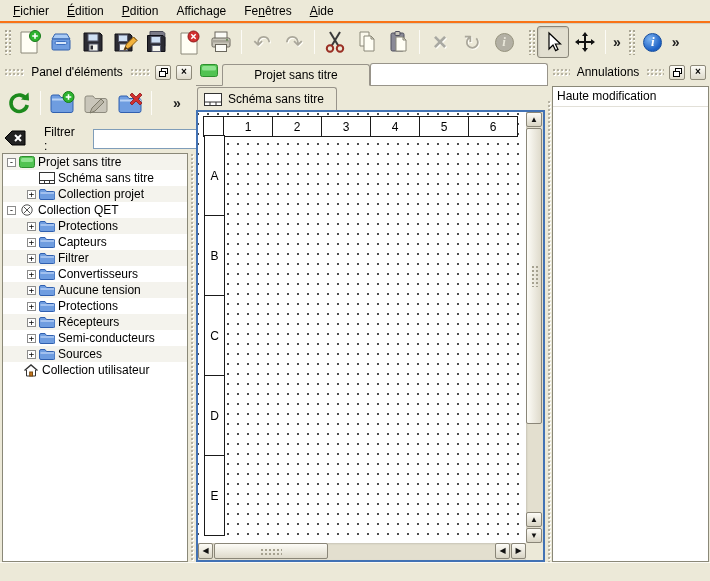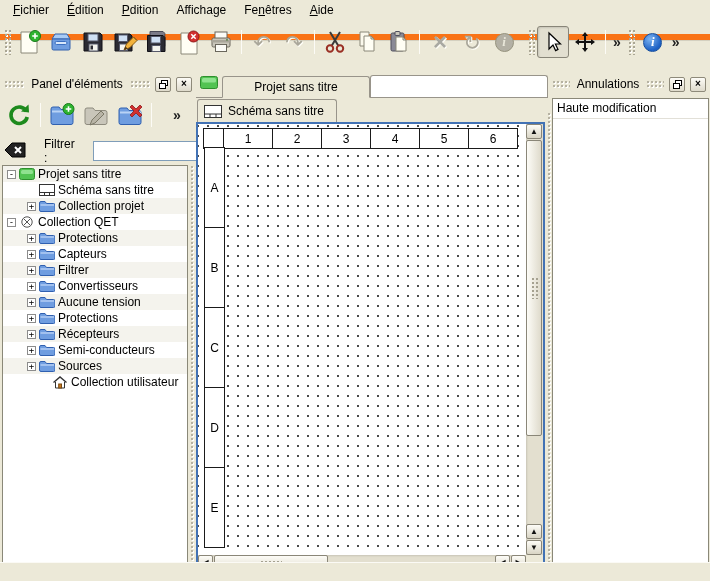--- a/index.html
+++ b/index.html
@@ -2,23 +2,23 @@
 <html><head>
 <meta charset="utf-8">
 <style>
   * { margin:0; padding:0; box-sizing:border-box; }
   html,body { width:710px; height:581px; }
   body { font-family:"Liberation Sans", sans-serif; font-size:12px; color:#000; }
   #app { position:relative; width:710px; height:581px; background:#ece9d8; overflow:hidden; }
   .u { text-decoration:underline; }
 
   
-  #menubar { position:absolute; left:0; top:0; width:710px; height:40px;
-    display:flex; padding-left:4px; background:#ece9d8;
-    border-bottom:6px solid #f97316; box-shadow:0 1px 0 #d4d0c0; }
+  #menubar { position:absolute; left:0; top:0; width:710px; height:23px;
+    display:flex; align-items:center; padding-left:4px; background:#ece9d8;
+    border-bottom:2px solid #f97316; box-shadow:0 1px 0 #d4d0c0; }
   .menu-item { padding:3px 9px; cursor:default; }
 
   
   #toolbar { position:absolute; left:0; top:24px; width:710px; height:36px;
     display:flex; align-items:center; padding-left:2px; }
   .handle { width:7px; height:26px; margin:0 2px;
     background-image:radial-gradient(#aaa694 32%, transparent 36%), radial-gradient(#fff 32%, transparent 36%);
     background-size:4px 4px; background-position:0 0,1px 1px; }
   .tsep { width:1px; height:24px; background:#b4b0a0; border-right:1px solid #fcfbf6; margin:0 4px; }
   .tb-btn { width:32px; height:32px; display:flex; align-items:center; justify-content:center;
@@ -28,21 +28,21 @@
   .glyph-gray { color:#aaa79a; font-size:21px; line-height:1; text-shadow:1px 1px 0 #fffef8; }
   .glyph-x { color:#a9a9a2; font-size:24px; font-weight:bold; line-height:1; text-shadow:1px 1px 0 #fffef8; }
   .chev { font-size:14px; font-weight:bold; color:#222; padding:0 3px; }
   .info-circ { width:19px; height:19px; border-radius:50%; display:flex; align-items:center;
     justify-content:center; color:#fff; font-family:"Liberation Serif",serif; font-weight:bold;
     font-size:13px; font-style:italic; }
   .info-gray { background:#b3b0a4; border:1px solid #97947f; color:#e9e7da; }
   .info-blue { background:radial-gradient(circle at 35% 30%, #7db4f2, #1c60c4 70%); border:1px solid #164e9e; }
 
   
-  #content { position:absolute; left:0; top:72px; width:632px; height:502px; }
+  #content { position:absolute; left:0; top:60px; width:632px; height:502px; }
 
   
   #left-dock { position:absolute; left:0; top:0; width:196px; height:502px; }
   .dock-titlebar { position:absolute; left:4px; right:4px; top:4px; height:16px;
     display:flex; align-items:center; gap:5px; }
   .dock-tex { flex:1; height:8px;
     background-image:radial-gradient(#b6b2a2 32%, transparent 36%), radial-gradient(#fff 32%, transparent 36%);
     background-size:4px 4px; background-position:0 0,1px 1px; }
   .dock-title { padding:0 2px; white-space:nowrap; }
   .dock-btn { width:16px; height:15px; border:1px solid #8e8a7a; border-radius:2px;
@@ -463,21 +463,21 @@
         <div class="trow alt" style="padding-left:24px;">
           <span class="expander">+</span>
           <span class="ticon">
               <svg width="16" height="12" viewBox="0 0 16 12">
                 <path d="M0.5 3 q0-1.5 1.5-1.5 h4 l1.5 2 h7 q1.5 0 1.5 1.5 v5 q0 1.5-1.5 1.5 h-12.5 q-1.5 0-1.5-1.5 z" fill="#6f9de0" stroke="#3060b0"></path>
                 <path d="M1.5 5 h13.5" stroke="#b9d2f5" stroke-width="1.4"></path>
               </svg>
             </span>
           <span class="tlabel">Sources</span>
         </div>
-        <div class="trow" style="padding-left:8px;margin-left:29px;">
+        <div class="trow" style="padding-left:8px;">
           <span class="exp-spacer"></span>
           <span class="ticon">
               <svg width="16" height="13" viewBox="0 0 16 13">
                 <path d="M1.5 6.5 L8 1 L14.5 6.5" fill="none" stroke="#333" stroke-width="1.4"></path>
                 <path d="M3.5 6 V12 H12.5 V6" fill="#fff" stroke="#333"></path>
                 <rect x="6.7" y="8" width="2.8" height="4" fill="#c87820" stroke="#7a4a10"></rect>
               </svg>
             </span>
           <span class="tlabel">Collection utilisateur</span>
         </div>

